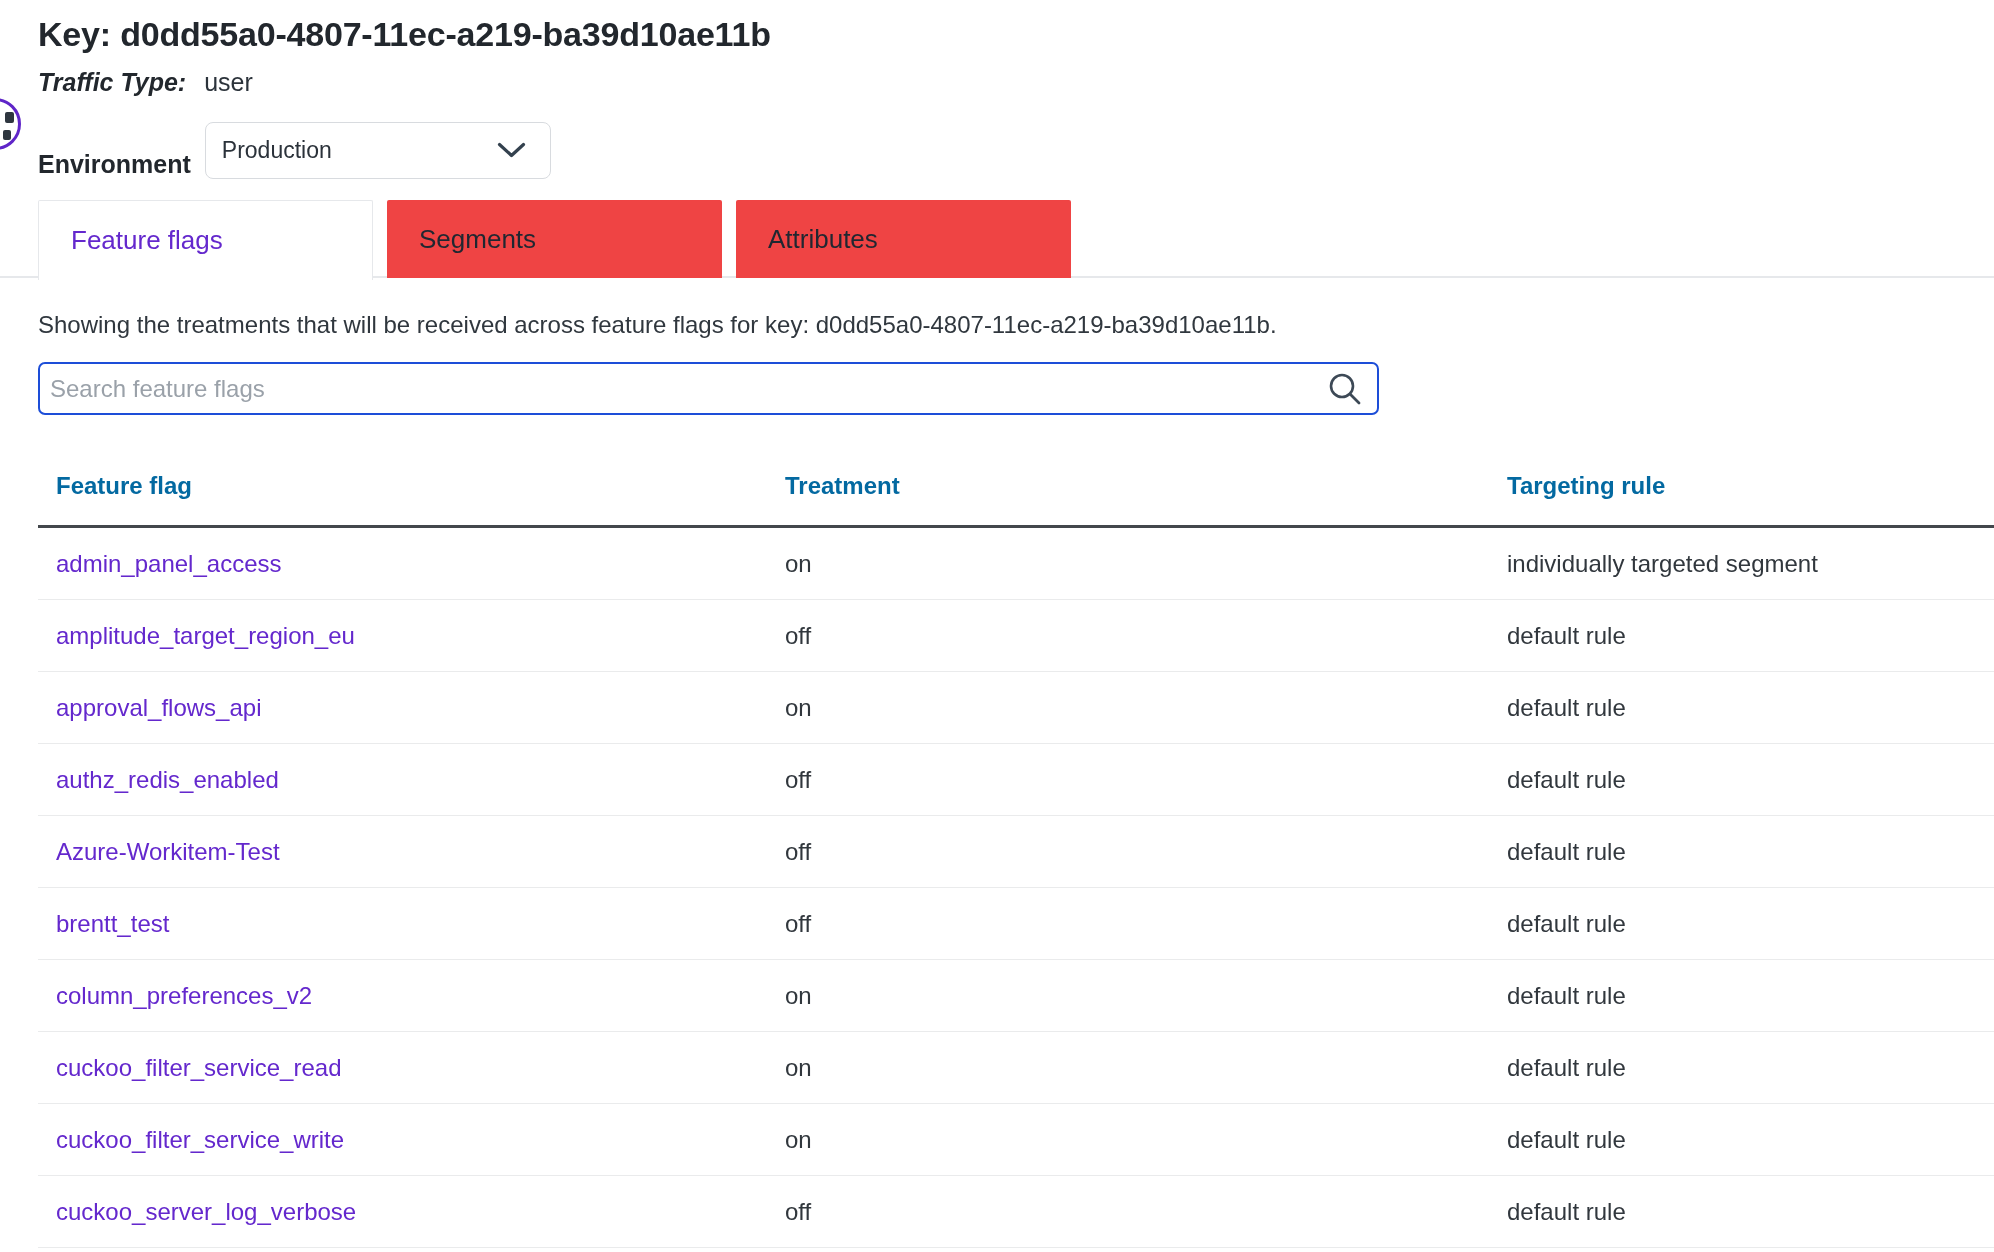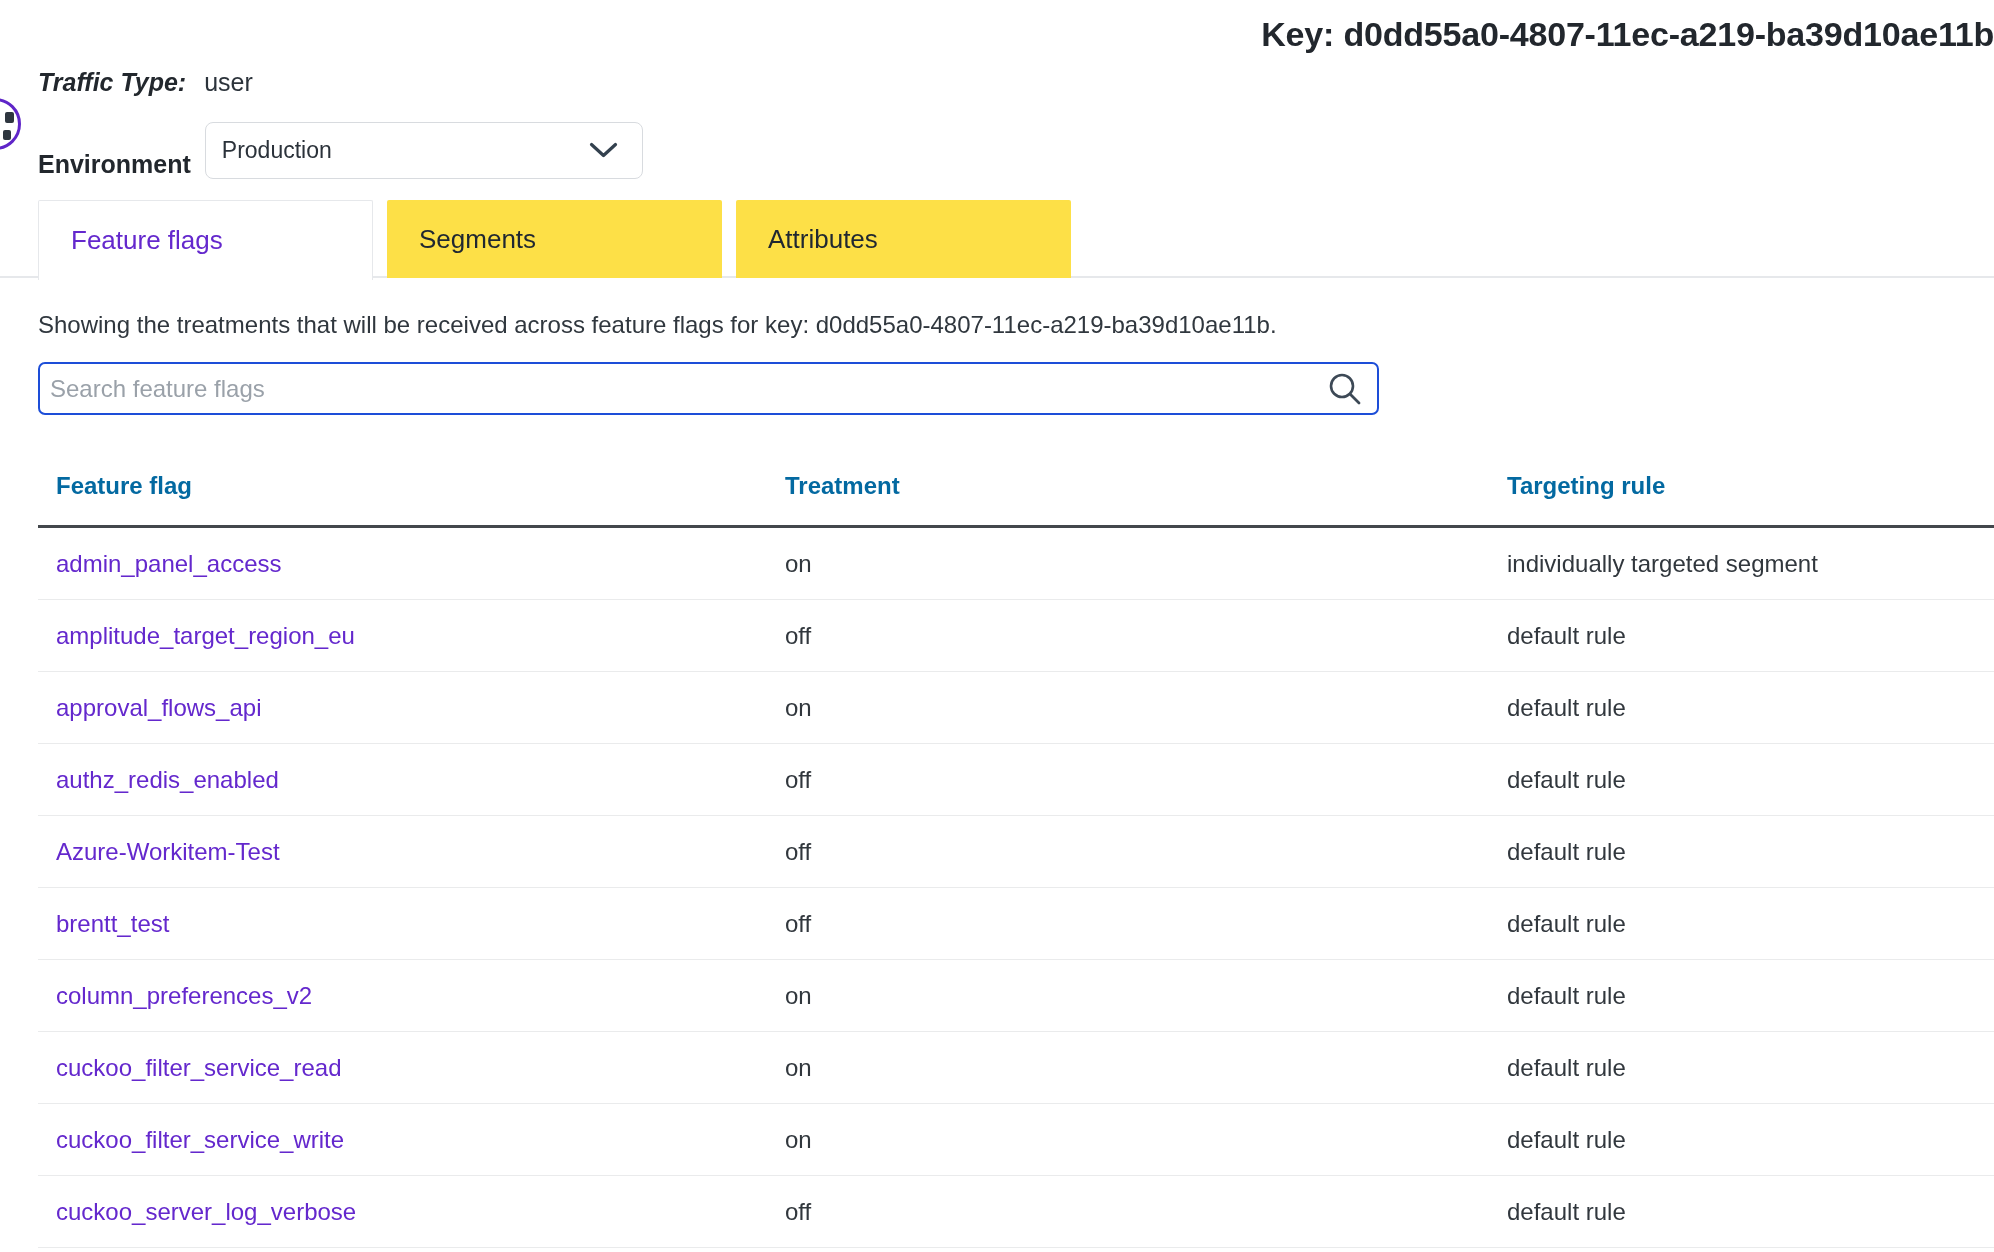--- a/index.html
+++ b/index.html
@@ -1,44 +1,44 @@
 <!DOCTYPE html>
 <html><head>
 <meta charset="utf-8">
 <style>
   * { margin:0; padding:0; box-sizing:border-box; }
   html,body { width:1994px; height:1252px; background:#ffffff;
     font-family:"Liberation Sans", sans-serif; color:#31373d; overflow:hidden; }
   body { position:relative; }
 
   
-  .page-title { margin:15px 0 0 38px; font-size:34px; font-weight:700; color:#22272d; letter-spacing:-0.2px;text-align:right; }
+  .page-title { margin:15px 0 0 38px; font-size:34px; font-weight:700; color:#22272d; letter-spacing:-0.2px; }
   .traffic-row { margin:14px 0 0 38px; font-size:25px; color:#22272d; display:flex; align-items:baseline; }
   .traffic-label { font-weight:700;font-style:italic; }
   .traffic-value { margin-left:18px; font-weight:400; color:#2c333b; }
 
   .circle-decoration { position:absolute; left:-31px; top:98px; width:52px; height:52px;
     border:3px solid #5f25c8; border-radius:50%; background:#fff; overflow:hidden; }
   .circle-decoration .dot-a { position:absolute; left:33px; top:11px; width:9px; height:11px; background:#2e363f; border-radius:2px; }
   .circle-decoration .dot-b { position:absolute; left:31px; top:29px; width:8px; height:10px; background:#2e363f; border-radius:2px; }
 
   .env-row { margin:25px 0 0 38px; display:flex; align-items:flex-end; }
   .env-label { font-size:25px; font-weight:700; color:#22272d; }
-  .env-select { margin-left:14px; width:438px; height:57px; border:1px solid #d8dbdf; border-radius:8px;
+  .env-select { margin-left:14px; width:346px; height:57px; border:1px solid #d8dbdf; border-radius:8px;
     background:#fff; display:flex; align-items:center; justify-content:space-between;
     padding:0 24px 0 16px; font-size:23px; color:#2b323a; cursor:pointer; }
 
   
   .tabs { margin-top:21px; display:flex; padding-left:38px; height:78px;
     border-bottom:2px solid #e6e8eb; position:relative; }
   .tab { width:335px; display:flex; align-items:center; padding-left:32px;
     font-size:26px; border-radius:2px 2px 0 0; cursor:pointer; }
   .tab.active { background:#ffffff; color:#6428cd; border:1px solid #e6e8eb; border-bottom:none;
     margin-bottom:-2px; height:80px; z-index:1; }
-  .tab.inactive { background:#fde047; color:#1f2731; height:78px; }
+  .tab.inactive { background:#ef4444; color:#1f2731; height:78px; }
   .tab + .tab { margin-left:14px; }
 
   .desc { margin:33px 0 0 38px; font-size:24px; color:#30373e; }
 
   
   .search-wrap { margin:23px 0 0 38px; width:1341px; height:53px; border:2px solid #1d4ed8;
     border-radius:7px; background:#fff; display:flex; align-items:center; position:relative; }
   .search-wrap input { flex:1; height:100%; border:none; outline:none; background:transparent;
     padding:0 64px 0 10px; font-size:24px; color:#2b323a; font-family:"Liberation Sans", sans-serif; }
   .search-wrap input::placeholder { color:#9aa1a9; }

